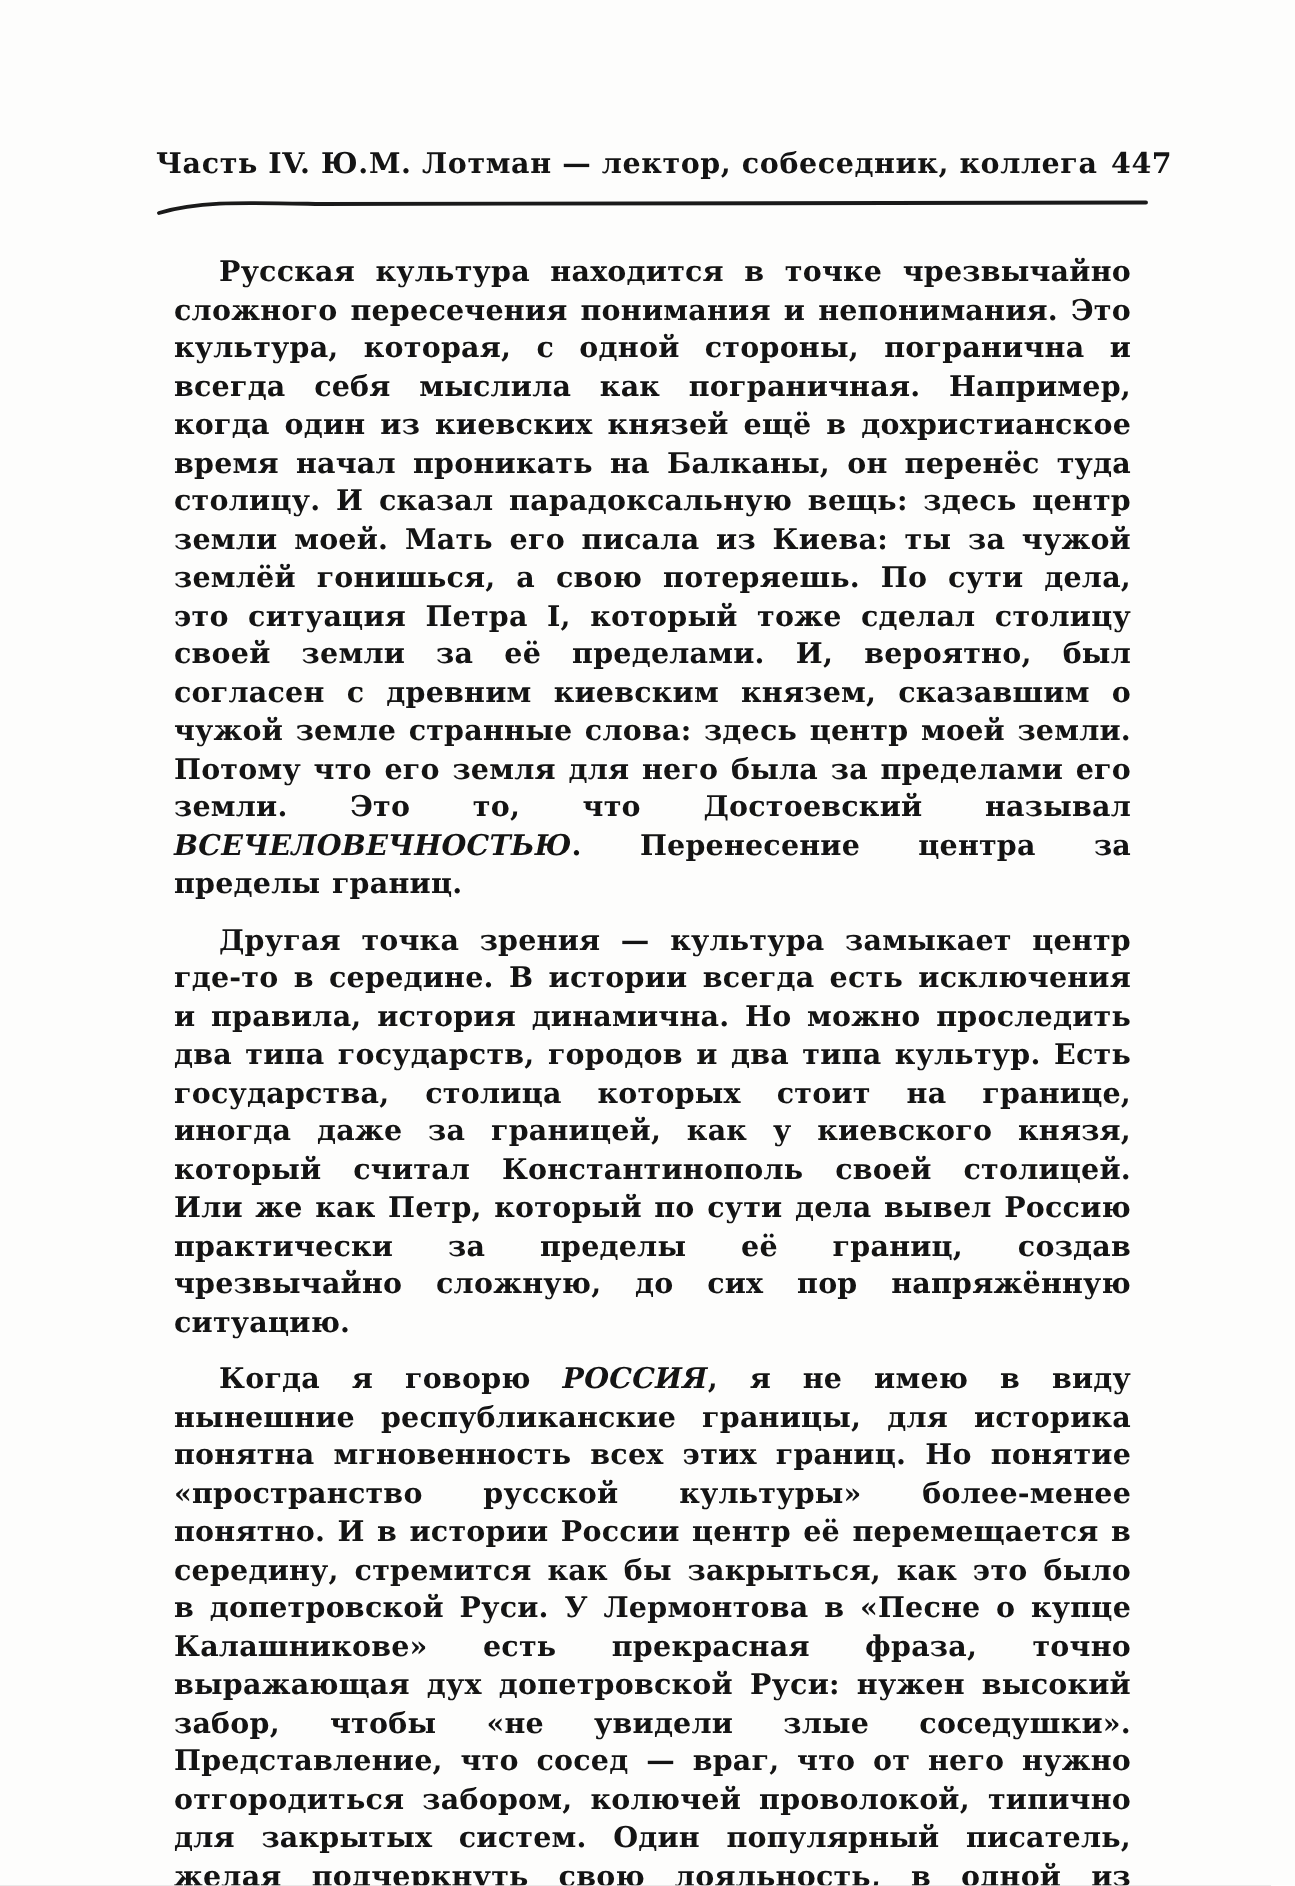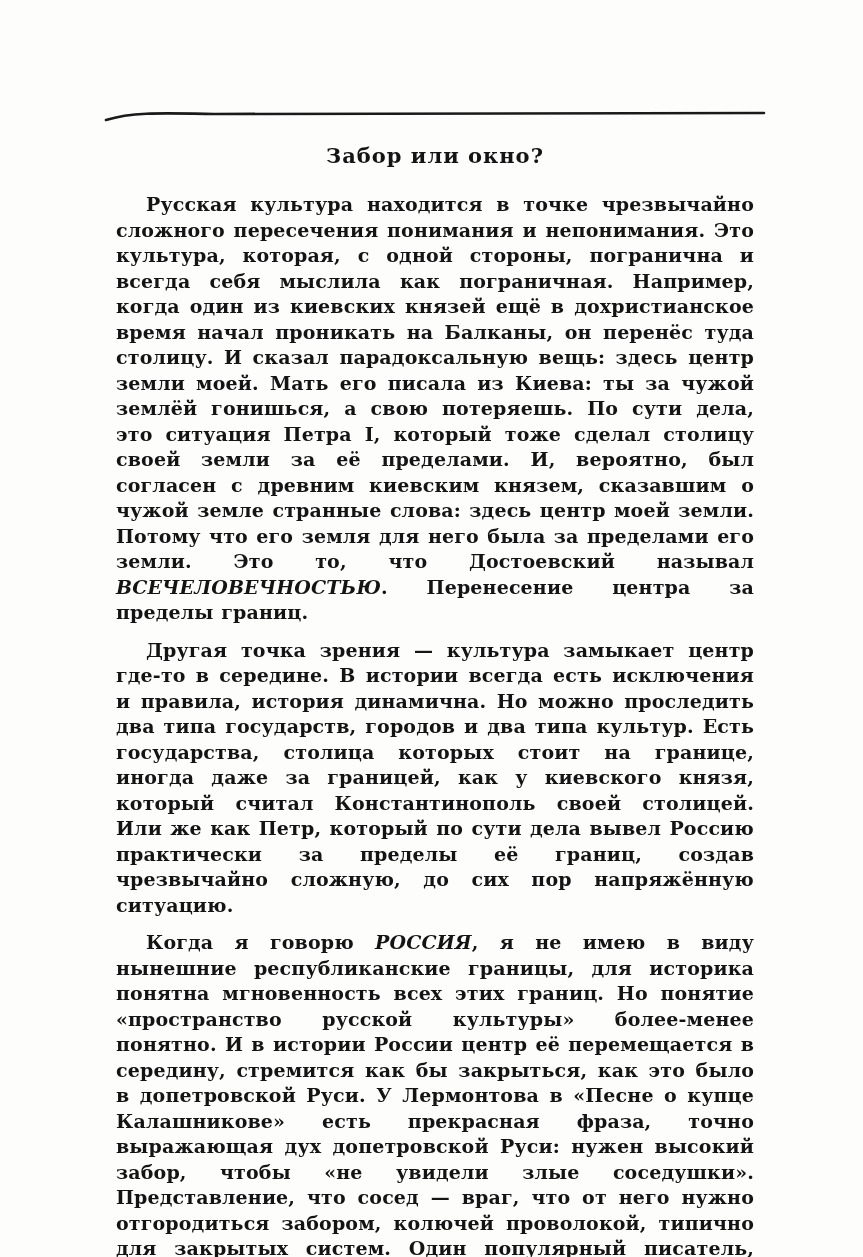--- a/index.html
+++ b/index.html
@@ -60,28 +60,30 @@
   .italic {
     font-style: italic;
   }
 </style>
 </head>
 <body>
 
 <div class="page">
   <div class="content">
 
+    <div class="running-header">
+      <span>Часть IV. Ю.М. Лотман — лектор, собеседник, коллега</span><span class="page-number">447</span>
+    </div>
 
     <div class="header-rule">
       <svg width="662" height="16" viewBox="0 0 662 16">
         <path d="M2,13 C28,5 55,6 110,7 L660,6" stroke="#1a1a1a" stroke-width="2.6" fill="none" stroke-linecap="round"></path>
       </svg>
     </div>
 
-    <h1 class="chapter-title">Забор или окно?</h1>
 
     <div class="body-text">
         <p class="para"><span>Русская культура находится в точке чрезвычайно сложного пересечения понимания и непонимания. Это культура, которая, с одной стороны, погранична и всегда себя мыслила как пограничная. Например, когда один из киевских князей ещё в дохристианское время начал проникать на Балканы, он перенёс туда столицу. И сказал парадоксальную вещь: здесь центр земли моей. Мать его писала из Киева: ты за чужой землёй гонишься, а свою потеряешь. По сути дела, это ситуация Петра I, который тоже сделал столицу своей земли за её пределами. И, вероятно, был согласен с древним киевским князем, сказавшим о чужой земле странные слова: здесь центр моей земли. Потому что его земля для него была за пределами его земли. Это то, что Достоевский называл </span><span class="italic">ВСЕЧЕЛОВЕЧНОСТЬЮ</span><span>. Перенесение центра за пределы границ.</span></p>
         <p class="para"><span>Другая точка зрения — культура замыкает центр где-то в середине. В истории всегда есть исключения и правила, история динамична. Но можно проследить два типа государств, городов и два типа культур. Есть государства, столица которых стоит на границе, иногда даже за границей, как у киевского князя, который считал Константинополь своей столицей. Или же как Петр, который по сути дела вывел Россию практически за пределы её границ, создав чрезвычайно сложную, до сих пор напряжённую ситуацию.</span></p>
         <p class="para"><span>Когда я говорю </span><span class="italic">РОССИЯ</span><span>, я не имею в виду нынешние республиканские границы, для историка понятна мгновенность всех этих границ. Но понятие «пространство русской культуры» более-менее понятно. И в истории России центр её перемещается в середину, стремится как бы закрыться, как это было в допетровской Руси. У Лермонтова в «Песне о купце Калашникове» есть прекрасная фраза, точно выражающая дух допетровской Руси: нужен высокий забор, чтобы «не увидели злые соседушки». Представление, что сосед — враг, что от него нужно отгородиться забором, колючей проволокой, типично для закрытых систем. Один популярный писатель, желая подчеркнуть свою лояльность, в одной из многочисленных анкет написал бессмертную формулу: родственников за границей не имею, иностранными языками не владею. Восприятие соседа не как врага требует другой психологии, которая ставит себя не за забором, а на открытом окне. Образ «окна в Европу» — это же</span></p>
       </div>
 
   </div>
 </div>
 

